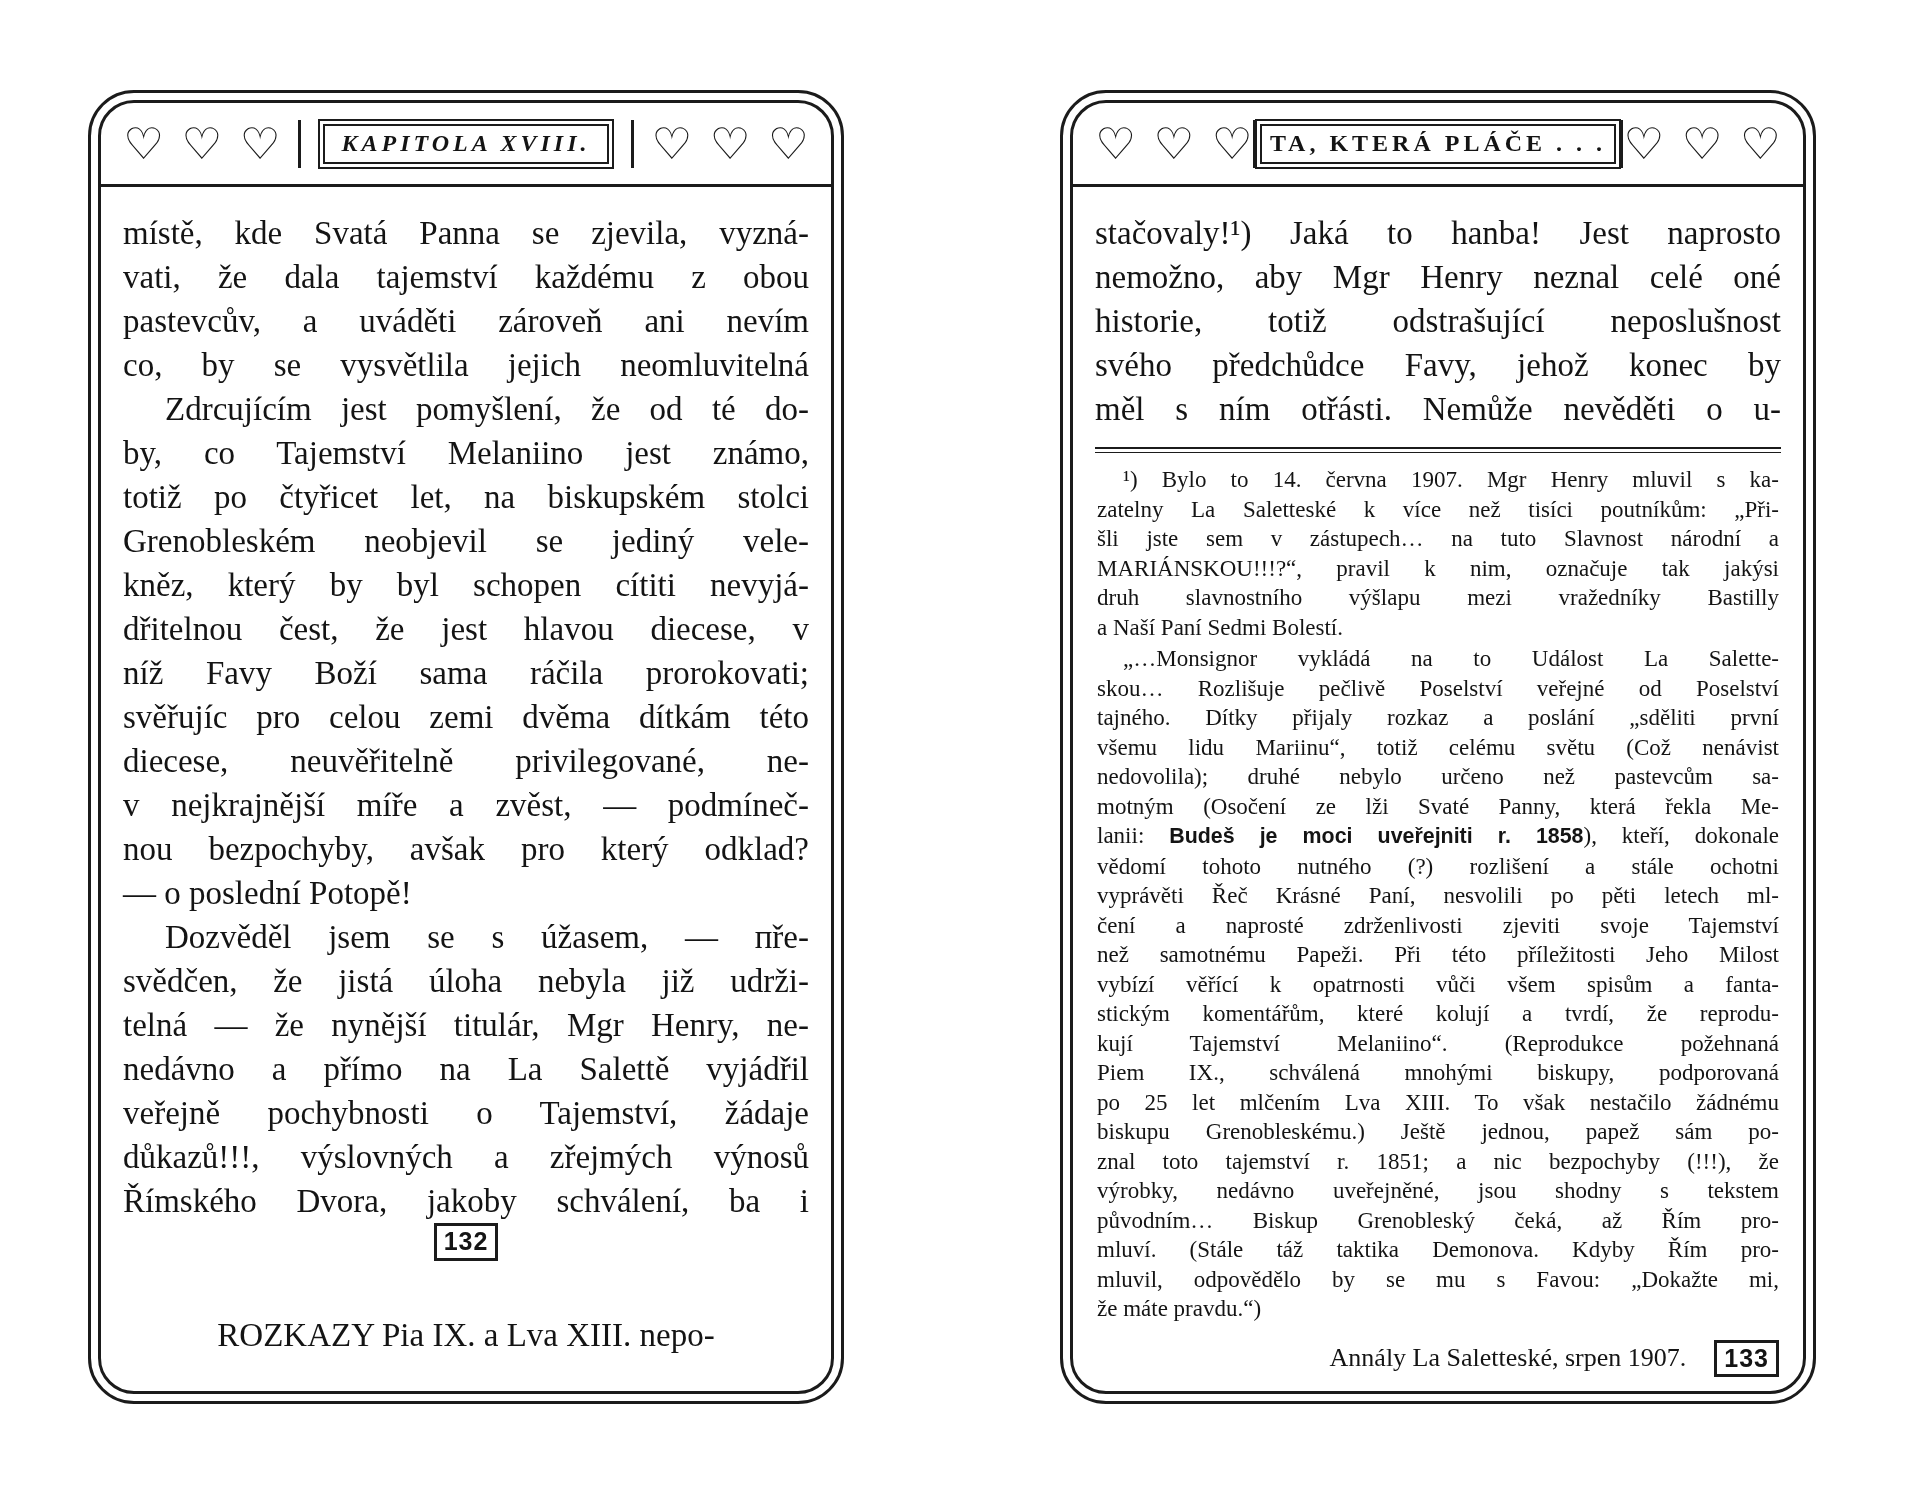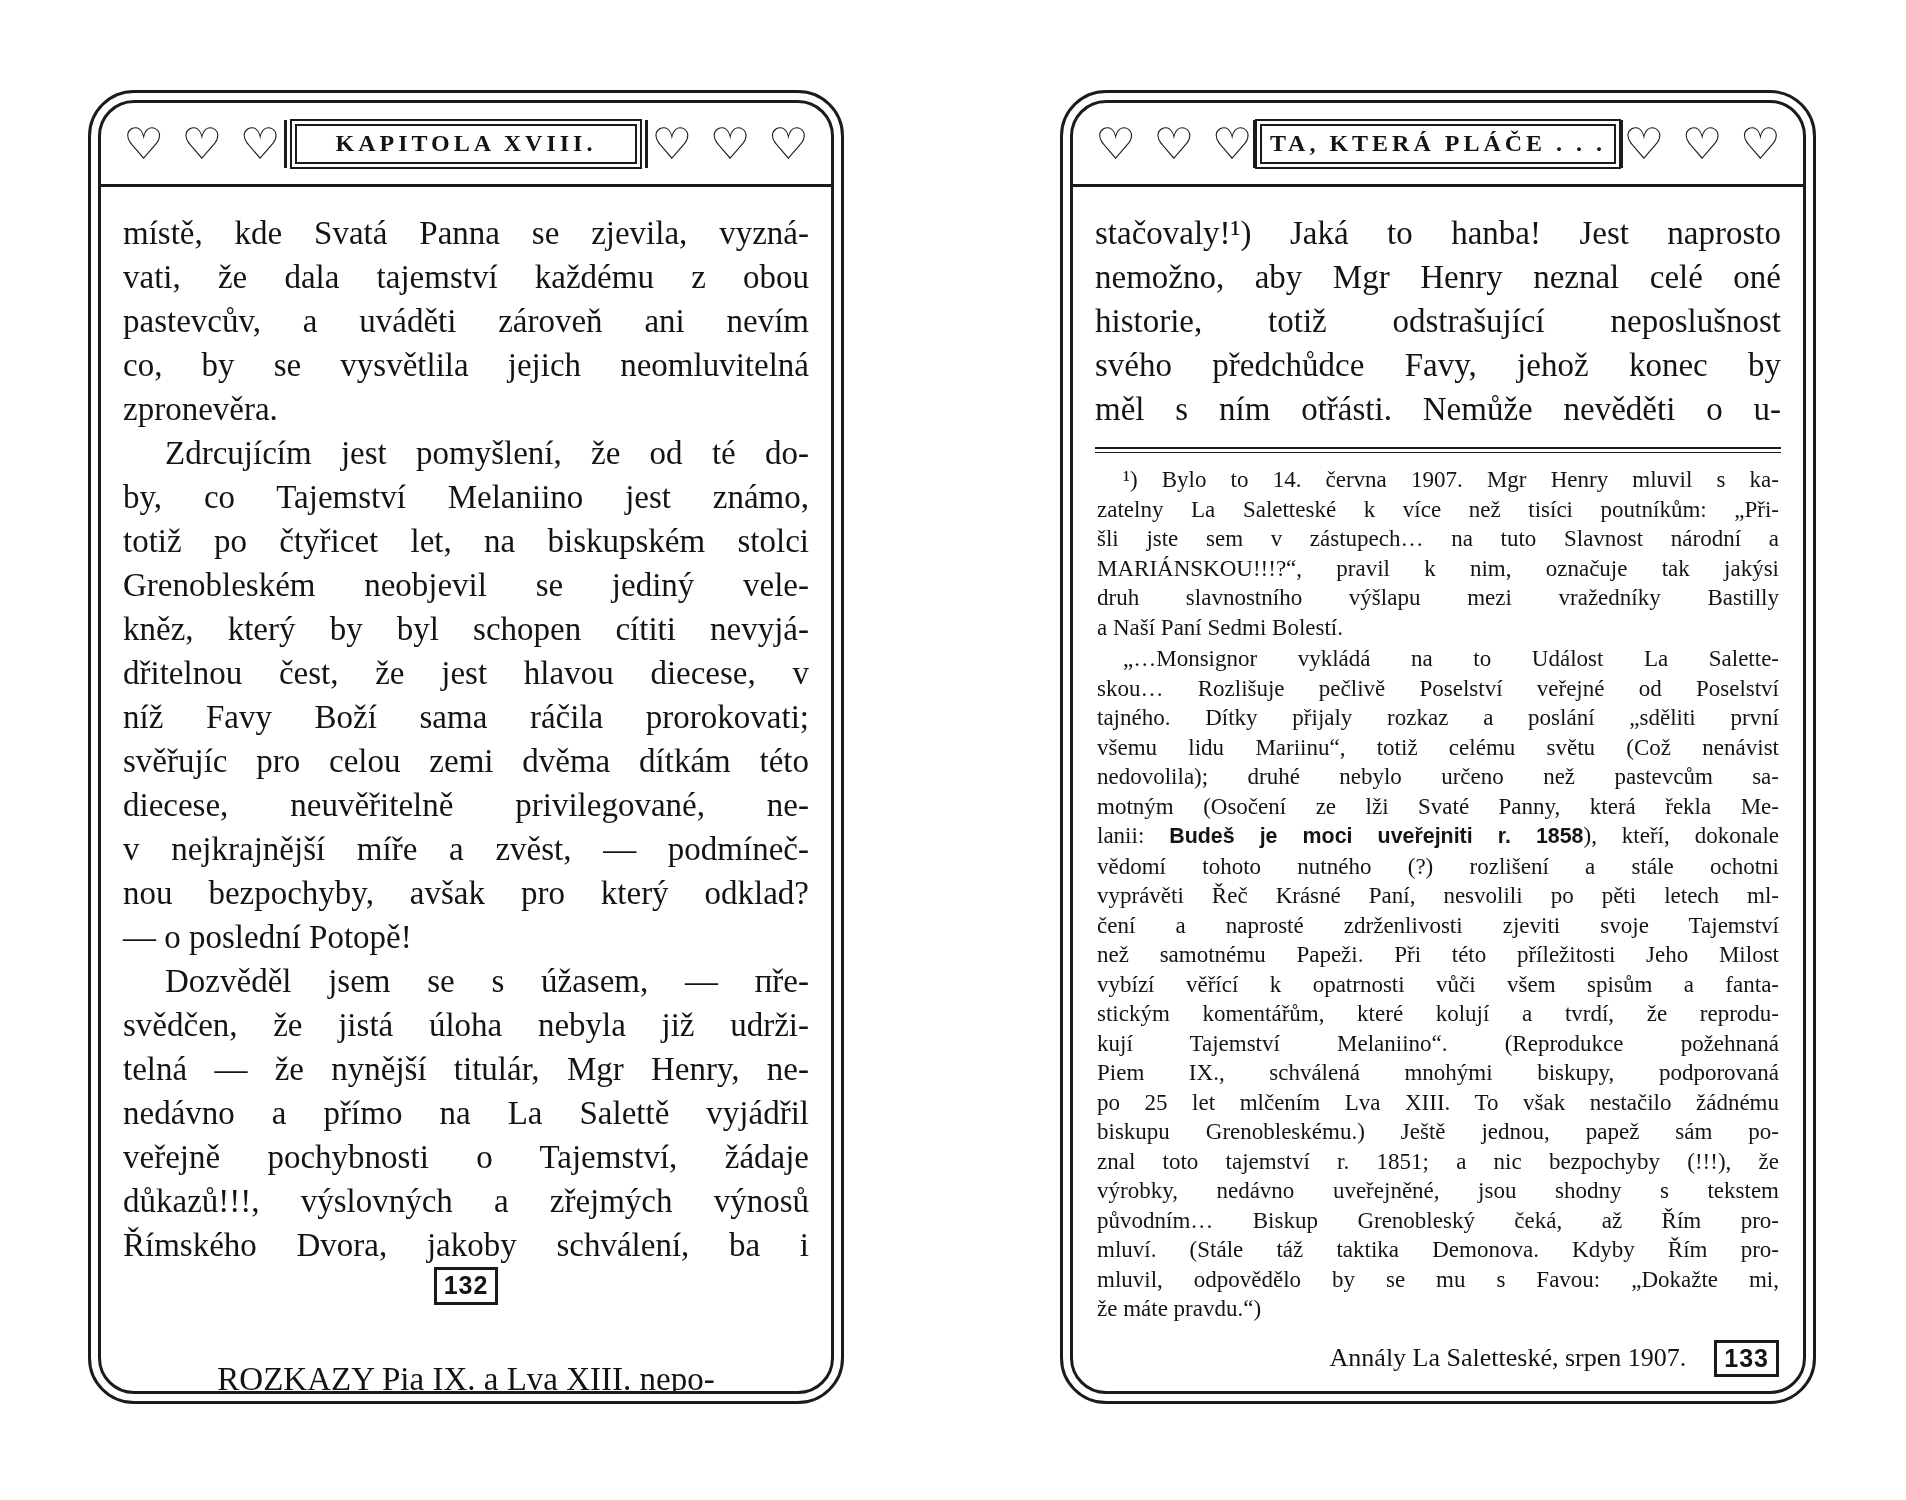--- a/index.html
+++ b/index.html
@@ -14,21 +14,21 @@
   .header{height:84px;display:flex;align-items:center;justify-content:space-between;
           padding:0 22px;border-bottom:3px solid #1b1b1b;box-sizing:border-box;}
   .hearts{display:flex;align-items:center;gap:17px;}
   .heart{font-family:"DejaVu Sans",sans-serif;font-size:46px;line-height:1;color:#181818;
          transform:scaleY(.95);}
   .vbar{width:3px;height:48px;background:#1b1b1b;}
   .tbox{border:2.5px solid #1b1b1b;padding:3px 3px;box-sizing:border-box;}
   .tbox-in{border:2px solid #1b1b1b;padding:4px 8px 5px;text-align:center;
            font-weight:bold;font-size:24px;letter-spacing:4px;white-space:nowrap;
            font-family:"Liberation Serif",serif;}
-  .tbox-left{width:352px;}
+  .tbox-left{width:296px;font-style:italic;}
   .tbox-right{width:392px;}
   .bodytext{padding:24px 22px 0;font-size:33px;line-height:44px;}
   .tline{text-align:justify;text-align-last:justify;white-space:normal;}
   .tline.noj{text-align-last:left;}
   .bodytext .ind{text-indent:42px;}
   .it{}
   .bd{font-weight:bold;font-family:"Liberation Sans",sans-serif;font-size:.93em;}
   .lastline{display:flex;align-items:center;gap:52px;flex-direction:column;}
   .lastline .cont{flex:1;}
   .badge{border:3px solid #1b1b1b;padding:1px 7px 2px;font-family:"Liberation Sans",sans-serif;
@@ -64,21 +64,20 @@
           <span class="heart">♡</span>
           <span class="heart">♡</span>
         </div>
       </div>
       <div class="bodytext">
         <div>
             <div class="tline"><span>místě, kde Svatá Panna se zjevila, vyzná-</span></div>
             <div class="tline"><span>vati, že dala tajemství každému z obou</span></div>
             <div class="tline"><span>pastevcův, a uváděti zároveň ani nevím</span></div>
             <div class="tline"><span>co, by se vysvětlila jejich neomluvitelná</span></div>
-            <div class="tline noj"><span>zpronevěra.</span></div>
             <div class="tline ind"><span>Zdrcujícím jest pomyšlení, že od té do-</span></div>
             <div class="tline"><span>by, co Tajemství Melaniino jest známo,</span></div>
             <div class="tline"><span>totiž po čtyřicet let, na biskupském stolci</span></div>
             <div class="tline"><span>Grenobleském neobjevil se </span><span class="it">jediný</span><span> vele-</span></div>
             <div class="tline"><span>kněz, který by byl schopen cítiti nevyjá-</span></div>
             <div class="tline"><span>dřitelnou čest, že jest hlavou diecese, v</span></div>
             <div class="tline"><span>níž Favy Boží sama ráčila prorokovati;</span></div>
             <div class="tline"><span>svěřujíc pro celou zemi dvěma dítkám této</span></div>
             <div class="tline"><span>diecese, neuvěřitelně privilegované, ne-</span></div>
             <div class="tline"><span>v nejkrajnější míře a zvěst, — podmíneč-</span></div>

